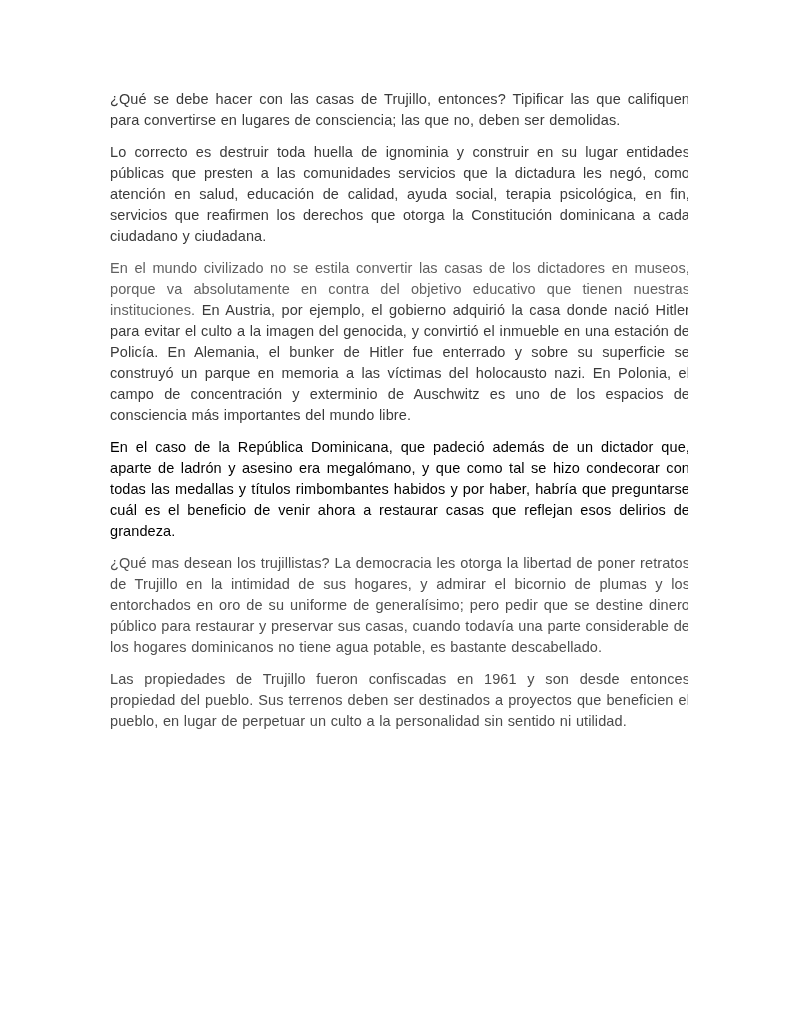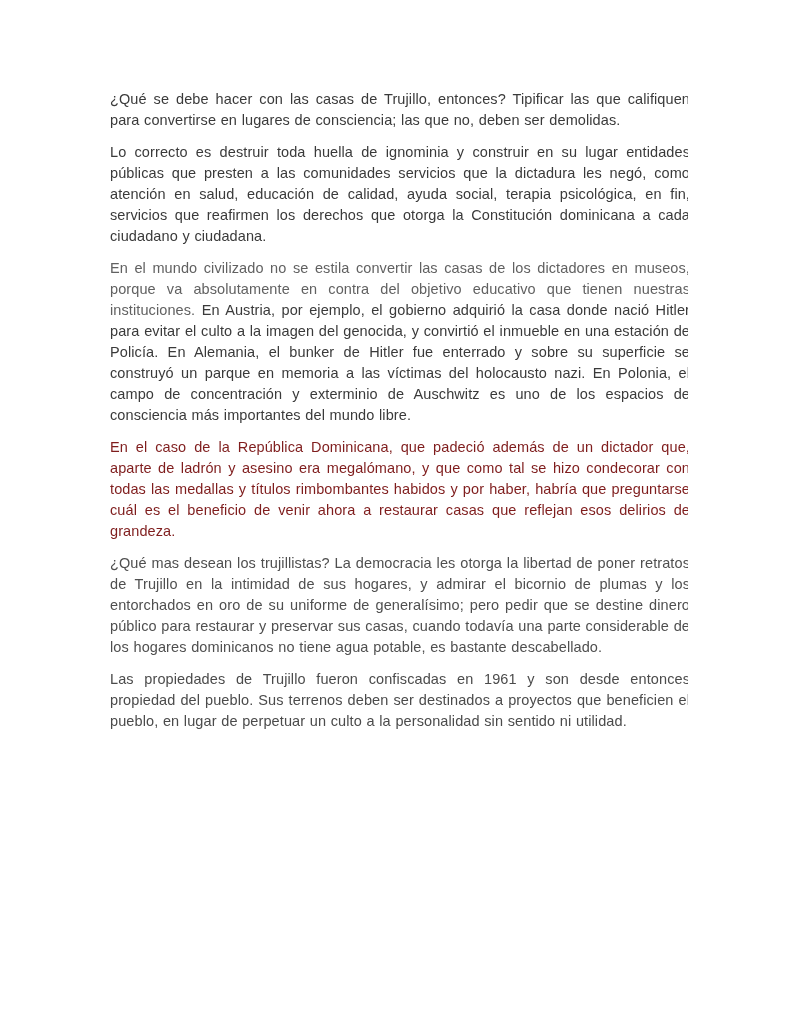--- a/index.html
+++ b/index.html
@@ -34,17 +34,17 @@
   }
 </style>
 </head>
 <body>
 
 <div class="page">
   <div class="doc-body">
       <p><span style="color: rgb(58, 58, 58);">¿Qué se debe hacer con las casas de Trujillo, entonces? Tipificar las que califiquen para convertirse en lugares de consciencia; las que no, deben ser demolidas.</span></p>
       <p><span style="color: rgb(58, 58, 58);">Lo correcto es destruir toda huella de ignominia y construir en su lugar entidades públicas que presten a las comunidades servicios que la dictadura les negó, como atención en salud, educación de calidad, ayuda social, terapia psicológica, en fin, servicios que reafirmen los derechos que otorga la Constitución dominicana a cada ciudadano y ciudadana.</span></p>
       <p><span style="color: rgb(97, 97, 97);">En el mundo civilizado no se estila convertir las casas de los dictadores en museos, porque va absolutamente en contra del objetivo educativo que tienen nuestras instituciones. </span><span style="color: rgb(58, 58, 58);">En Austria, por ejemplo, el gobierno adquirió la casa donde nació Hitler para evitar el culto a la imagen del genocida, y convirtió el inmueble en una estación de Policía. En Alemania, el bunker de Hitler fue enterrado y sobre su superficie se construyó un parque en memoria a las víctimas del holocausto nazi. En Polonia, el campo de concentración y exterminio de Auschwitz es uno de los espacios de consciencia más importantes del mundo libre.</span></p>
-      <p><span style="color: #7f1d1d;">En el caso de la República Dominicana, que padeció además de un dictador que, aparte de ladrón y asesino era megalómano, y que como tal se hizo condecorar con todas las medallas y títulos rimbombantes habidos y por haber, habría que preguntarse cuál es el beneficio de venir ahora a restaurar casas que reflejan esos delirios de grandeza.</span></p>
+      <p><span style="color: #000000;">En el caso de la República Dominicana, que padeció además de un dictador que, aparte de ladrón y asesino era megalómano, y que como tal se hizo condecorar con todas las medallas y títulos rimbombantes habidos y por haber, habría que preguntarse cuál es el beneficio de venir ahora a restaurar casas que reflejan esos delirios de grandeza.</span></p>
       <p><span style="color: rgb(79, 79, 79);">¿Qué mas desean los trujillistas? La democracia les otorga la libertad de poner retratos de Trujillo en la intimidad de sus hogares, y admirar el bicornio de plumas y los entorchados en oro de su uniforme de generalísimo; pero pedir que se destine dinero público para restaurar y preservar sus casas, cuando todavía una parte considerable de los hogares dominicanos no tiene agua potable, es bastante descabellado.</span></p>
       <p><span style="color: rgb(75, 75, 75);">Las propiedades de Trujillo fueron confiscadas en 1961 y son desde entonces propiedad del pueblo. Sus terrenos deben ser destinados a proyectos que beneficien el pueblo, en lugar de perpetuar un culto a la personalidad sin sentido ni utilidad.</span></p>
     </div>
 </div>
 
 </body></html>

